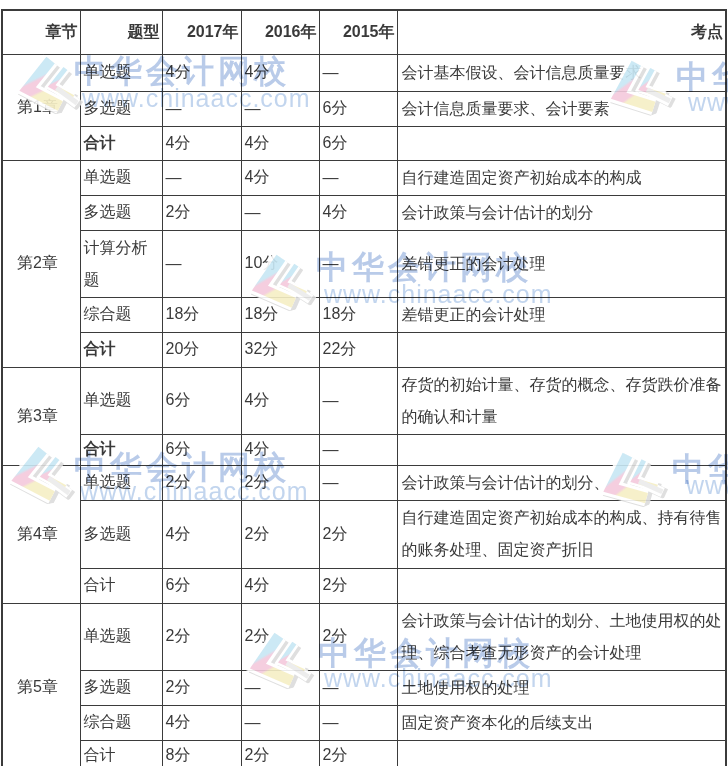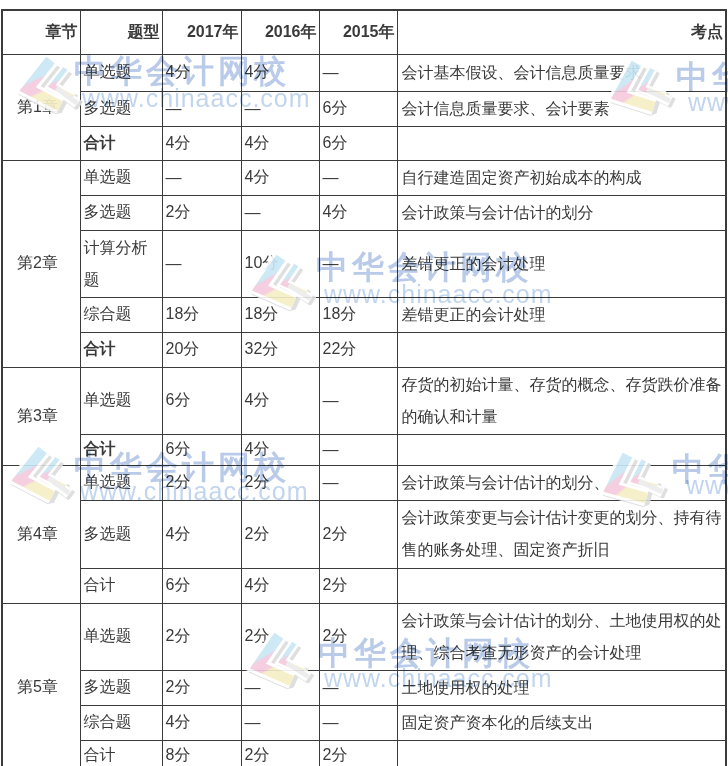--- a/index.html
+++ b/index.html
@@ -185,21 +185,21 @@
       <td>2分</td>
       <td>2分</td>
       <td>—</td>
       <td class="points">会计政策与会计估计的划分、</td>
     </tr>
     <tr style="height:68px">
       <td>多选题</td>
       <td>4分</td>
       <td>2分</td>
       <td>2分</td>
-      <td class="points">会计政策变更与会计估计变更的划分、持有待售的账务处理、固定资产折旧</td>
+      <td class="points">自行建造固定资产初始成本的构成、持有待售的账务处理、固定资产折旧</td>
     </tr>
     <tr style="height:35px">
       <td>合计</td>
       <td>6分</td>
       <td>4分</td>
       <td>2分</td>
       <td class="points"></td>
     </tr>
 
     <tr style="height:67px">

